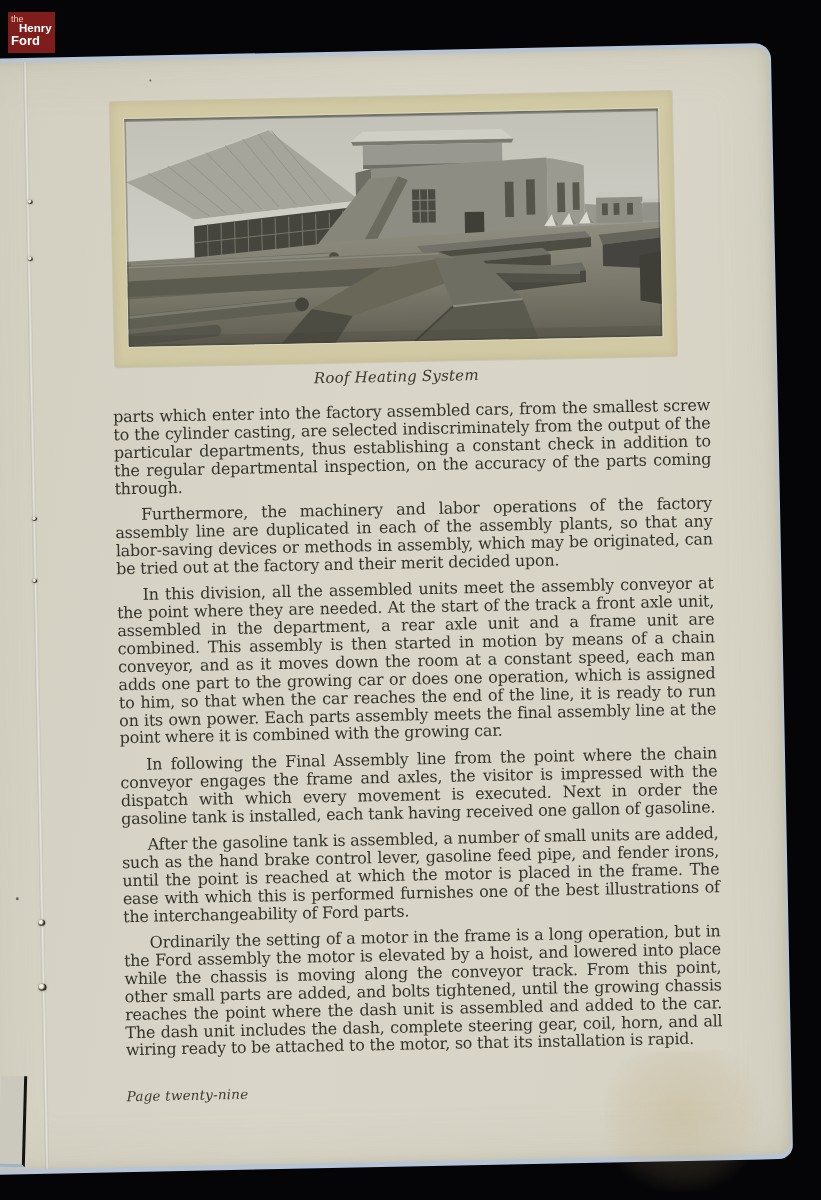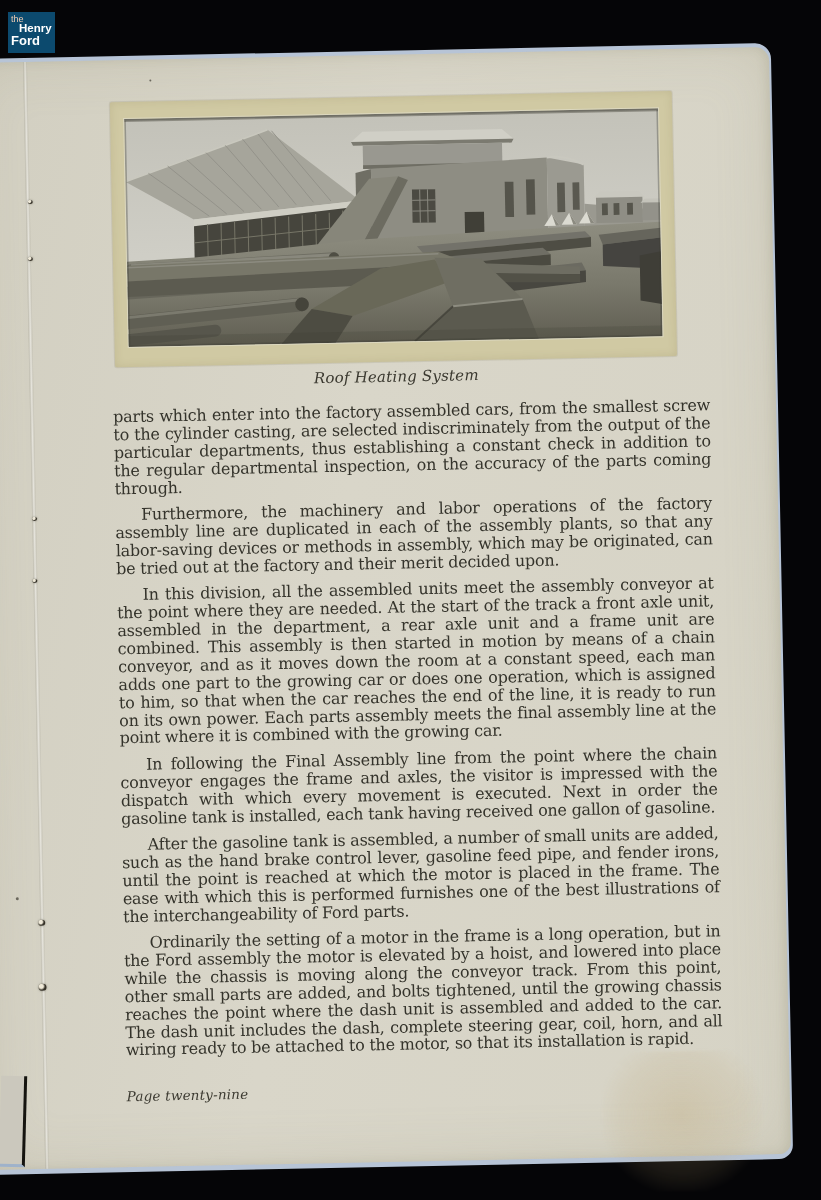--- a/index.html
+++ b/index.html
@@ -49,21 +49,21 @@
 
   .page-footer{position:absolute;left:137px;top:1028px;font-style:italic;
                font-size:13.5px;color:#3c3a31;letter-spacing:.2px;}
 
   
   .facing-sliver{position:absolute;left:0;top:1076px;width:23px;height:88px;
                  background:#cbc8bd;border-right:3px solid #15140f;
                  border-bottom:3px solid #9fb2ca;transform:rotate(1.5deg);}
 
   
-  .logo{position:absolute;left:8px;top:12px;width:47px;height:41px;background:#0c4a6e;
+  .logo{position:absolute;left:8px;top:12px;width:47px;height:41px;background:#7f1d1d;
         font-family:"Liberation Sans",sans-serif;color:#ffffff;overflow:hidden;}
   .logo .l-the{display:block;font-size:9px;color:#f0cdb4;margin:3px 0 0 3px;line-height:9px;}
   .logo .l-henry{display:block;font-weight:bold;font-size:11.5px;line-height:11px;margin:-1px 0 0 11px;}
   .logo .l-ford{display:block;font-weight:bold;font-size:13px;line-height:13px;margin:0 0 0 3px;}
 </style>
 </head>
 <body>
 
 <div class="stage">
 

